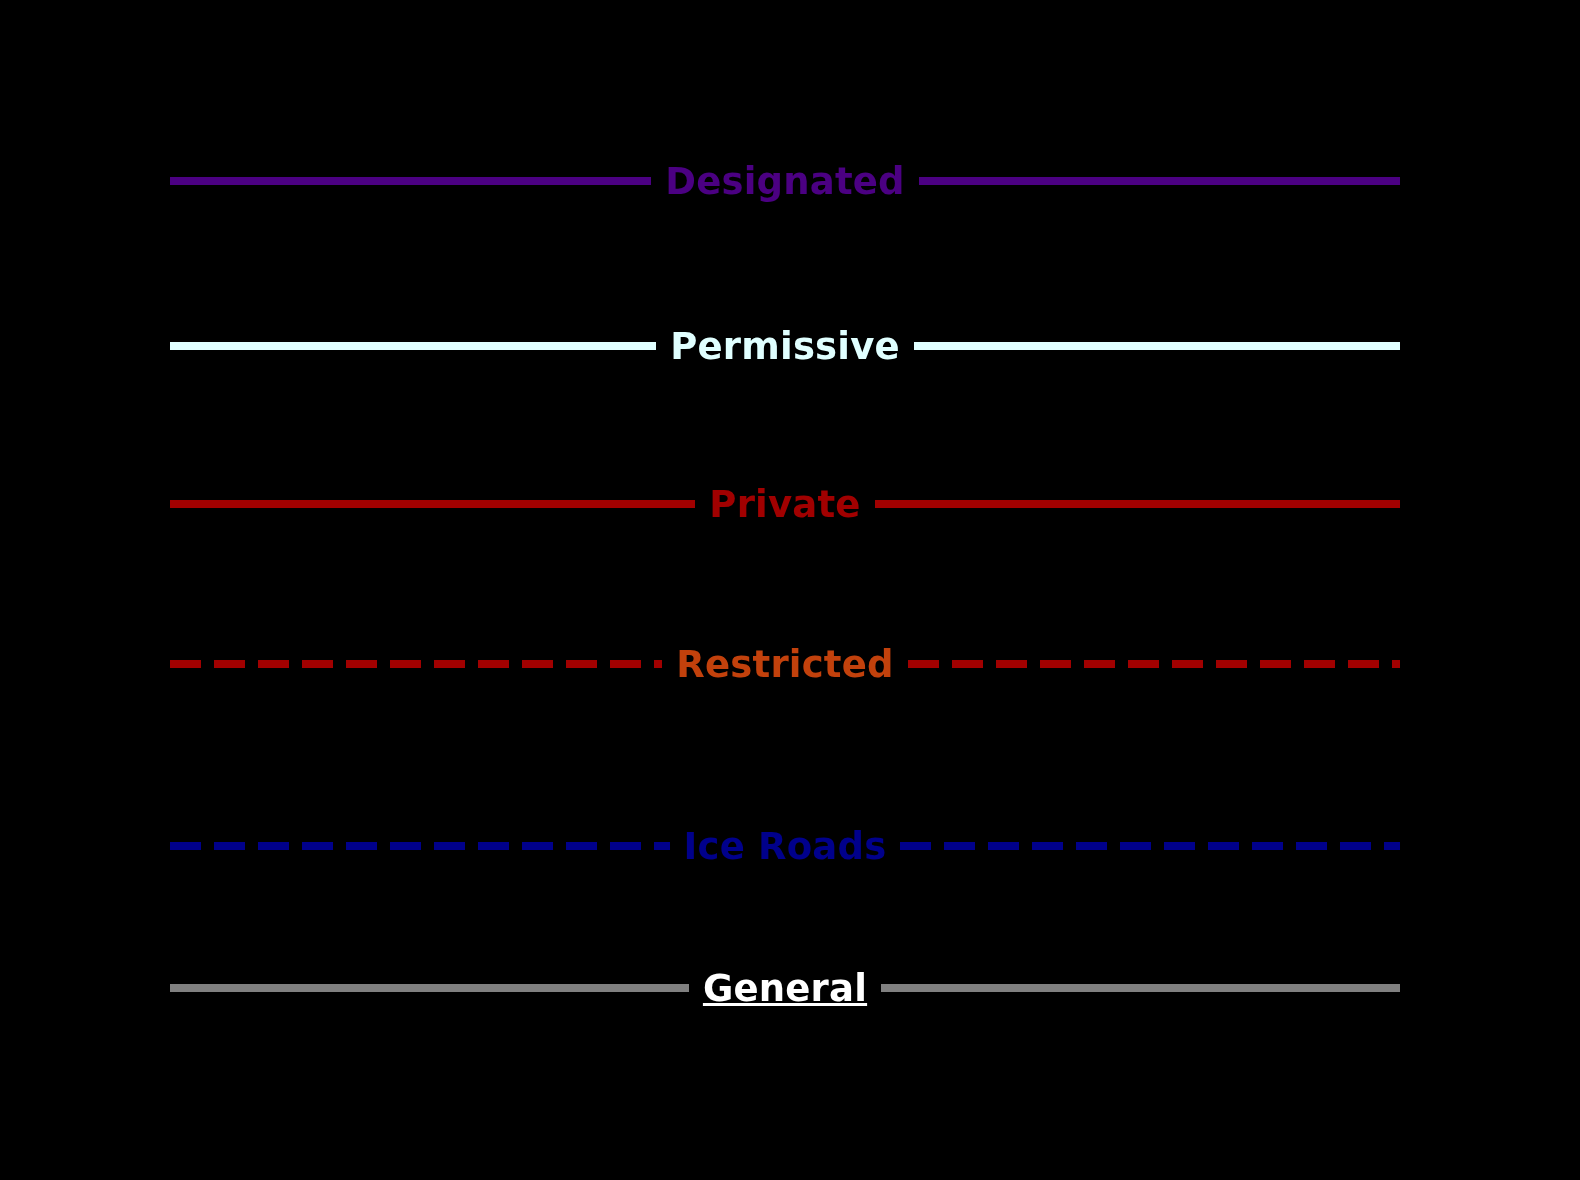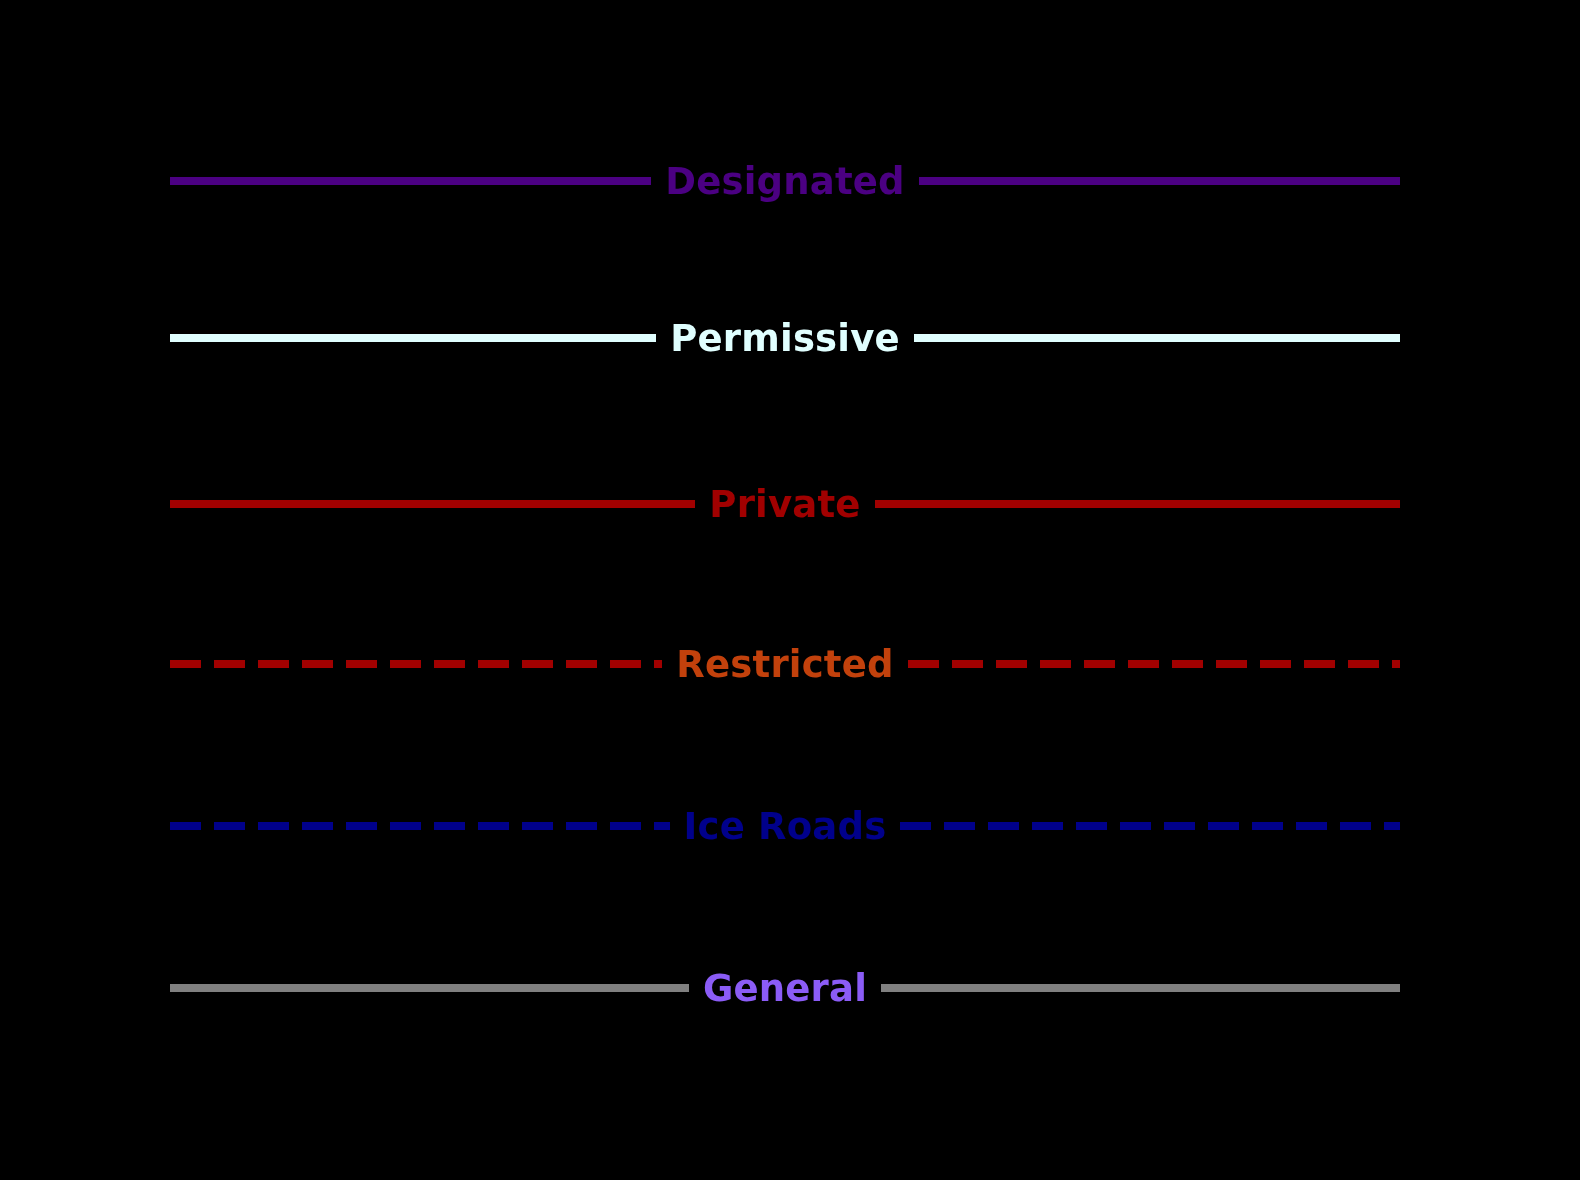--- a/index.html
+++ b/index.html
@@ -50,38 +50,38 @@
 </style>
 </head>
 <body>
 
 <div id="legend-root" style="width: 1580px; height: 1180px; background: rgb(0, 0, 0); border-radius: 32px;">
     <div class="legend-row" style="left: 170px; width: 1230px; top: 151px;">
       <span class="rule solid" style="height: 8px; background: rgb(75, 0, 130);"></span>
       <span class="legend-label" style="color: rgb(75, 0, 130);">Designated</span>
       <span class="rule solid" style="height: 8px; background: rgb(75, 0, 130);"></span>
     </div>
-    <div class="legend-row" style="left: 170px; width: 1230px; top: 308px;">
+    <div class="legend-row" style="left: 170px; width: 1230px; top: 316px;">
       <span class="rule solid" style="height: 8px; background: rgb(224, 255, 255);"></span>
       <span class="legend-label" style="color: rgb(224, 255, 255);">Permissive</span>
       <span class="rule solid" style="height: 8px; background: rgb(224, 255, 255);"></span>
     </div>
     <div class="legend-row" style="left: 170px; width: 1230px; top: 474px; text-align: center;">
       <span class="rule solid" style="height: 8px; background: rgb(161, 0, 0);"></span>
       <span class="legend-label" style="color: rgb(161, 0, 0);">Private</span>
       <span class="rule solid" style="height: 8px; background: rgb(161, 0, 0);"></span>
     </div>
     <div class="legend-row" style="left: 170px; width: 1230px; top: 634px;">
       <span class="rule dashed" style="height: 8px; background-image: linear-gradient(to right, rgb(161, 0, 0) 0px, rgb(161, 0, 0) 31px, transparent 31px, transparent 44px); background-color: transparent;"></span>
       <span class="legend-label" style="color: #c2410c;">Restricted</span>
       <span class="rule dashed" style="height: 8px; background-image: linear-gradient(to right, rgb(161, 0, 0) 0px, rgb(161, 0, 0) 31px, transparent 31px, transparent 44px); background-color: transparent;"></span>
     </div>
-    <div class="legend-row" style="left: 170px; width: 1230px; top: 796px;">
+    <div class="legend-row" style="left: 170px; width: 1230px; top: 816px;">
       <span class="rule dashed" style="height: 8px; background-image: linear-gradient(to right, rgb(0, 0, 139) 0px, rgb(0, 0, 139) 31px, transparent 31px, transparent 44px); background-color: transparent;"></span>
       <span class="legend-label" style="color: rgb(0, 0, 139);">Ice Roads</span>
       <span class="rule dashed" style="height: 8px; background-image: linear-gradient(to right, rgb(0, 0, 139) 0px, rgb(0, 0, 139) 31px, transparent 31px, transparent 44px); background-color: transparent;"></span>
     </div>
     <div class="legend-row" style="left: 170px; width: 1230px; top: 958px;">
       <span class="rule solid" style="height: 8px; background: rgb(128, 128, 128);"></span>
-      <span class="legend-label" style="color: #8b5cf6;">General</span>
+      <span class="legend-label" style="color: #ffffff; text-decoration: underline;">General</span>
       <span class="rule solid" style="height: 8px; background: rgb(128, 128, 128);"></span>
     </div>
   </div>
 
 </body></html>

